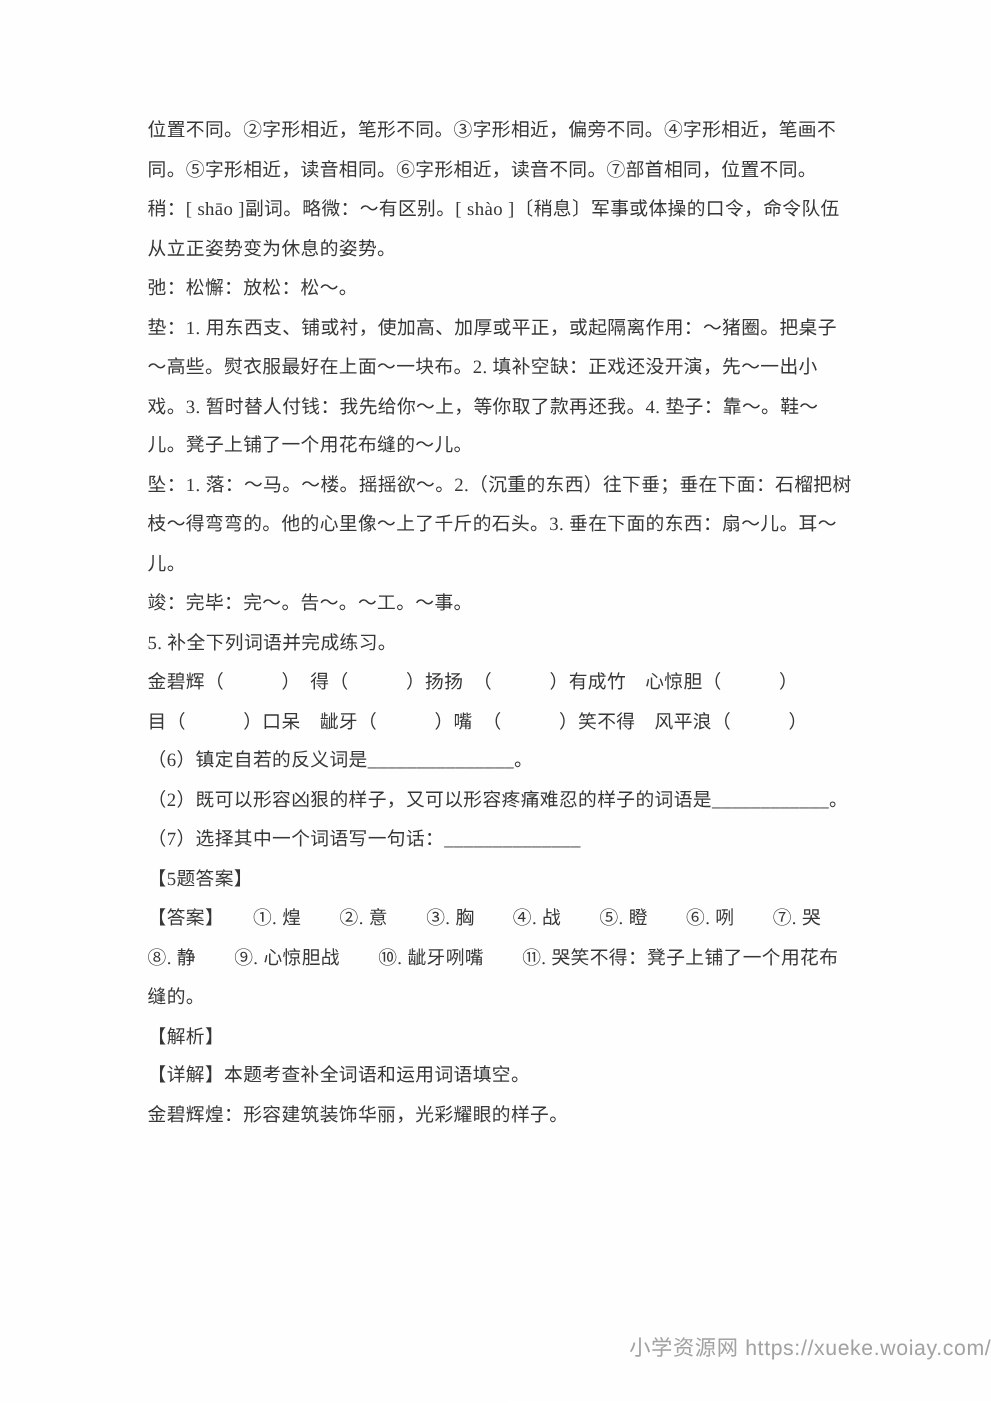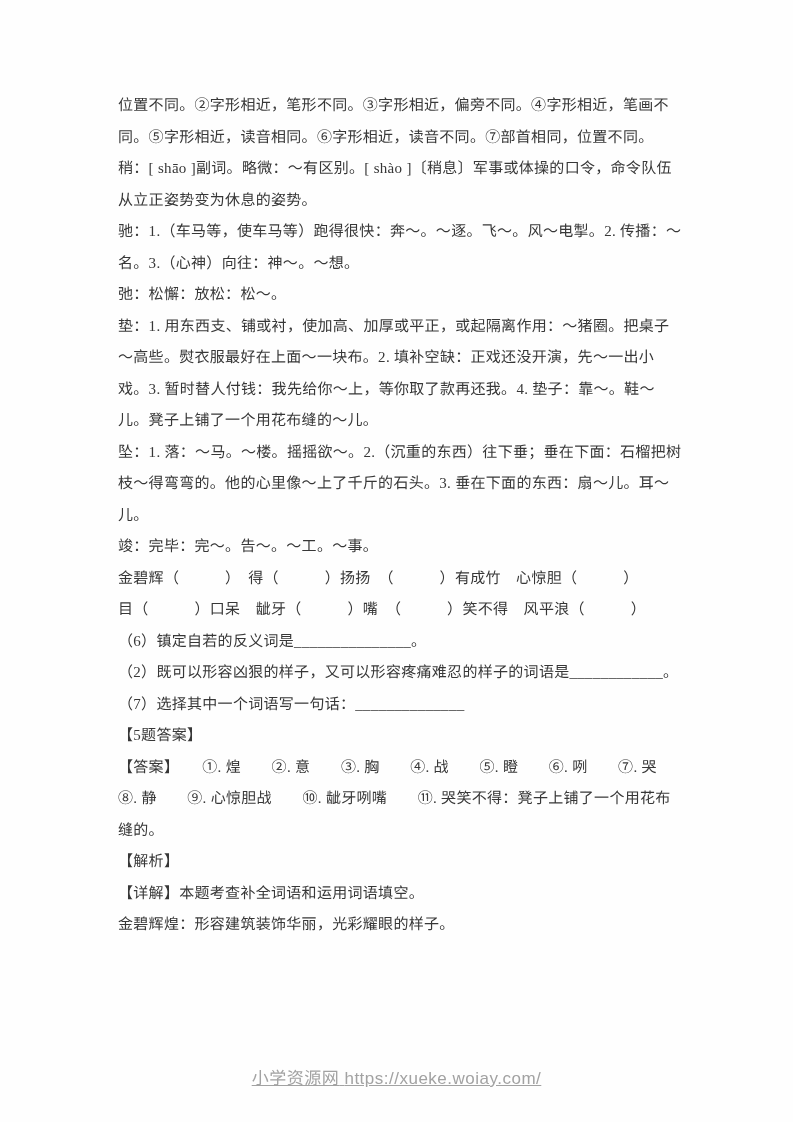--- a/index.html
+++ b/index.html
@@ -30,42 +30,41 @@
     margin: 0;
     padding: 0;
     white-space: pre-wrap;
     word-break: break-all;
   }
   .footer {
     position: absolute;
     left: 0;
     top: 1064px;
     width: 793px;
-    text-align: center;
+    text-align: right;
     font-family: "Liberation Sans", "DejaVu Sans", sans-serif;
     font-size: 17px;
     color: #a2a2a2;
     letter-spacing: 0.5px;
-    text-decoration: underline;
   }
   .footer span { white-space: pre; }
 </style>
 </head>
 <body>
 
 <div class="page">
 
   <div class="content">
     <p>位置不同。②字形相近，笔形不同。③字形相近，偏旁不同。④字形相近，笔画不同。⑤字形相近，读音相同。⑥字形相近，读音不同。⑦部首相同，位置不同。</p>
     <p>稍：[ shāo ]副词。略微：～有区别。[ shào ]〔稍息〕军事或体操的口令，命令队伍从立正姿势变为休息的姿势。</p>
-    <p>驰：1.（车马等，使车马等）跑得很快：奔～。～逐。飞～。风～电掣。2. 传播：～名。3.（心神）向往：神～。～想。</p>
     <p>弛：松懈：放松：松～。</p>
     <p>垫：1. 用东西支、铺或衬，使加高、加厚或平正，或起隔离作用：～猪圈。把桌子～高些。熨衣服最好在上面～一块布。2. 填补空缺：正戏还没开演，先～一出小戏。3. 暂时替人付钱：我先给你～上，等你取了款再还我。4. 垫子：靠～。鞋～儿。凳子上铺了一个用花布缝的～儿。</p>
     <p>坠：1. 落：～马。～楼。摇摇欲～。2.（沉重的东西）往下垂；垂在下面：石榴把树枝～得弯弯的。他的心里像～上了千斤的石头。3. 垂在下面的东西：扇～儿。耳～儿。</p>
     <p>竣：完毕：完～。告～。～工。～事。</p>
+    <p>5. 补全下列词语并完成练习。</p>
     <p>金碧辉（　　　）　得（　　　）扬扬　（　　　）有成竹　心惊胆（　　　）</p>
     <p>目（　　　）口呆　龇牙（　　　）嘴　（　　　）笑不得　风平浪（　　　）</p>
     <p>（6）镇定自若的反义词是_______________。</p>
     <p>（2）既可以形容凶狠的样子，又可以形容疼痛难忍的样子的词语是____________。</p>
     <p>（7）选择其中一个词语写一句话：______________</p>
     <p>【5题答案】</p>
     <p>【答案】　　①. 煌　　②. 意　　③. 胸　　④. 战　　⑤. 瞪　　⑥. 咧　　⑦. 哭　　⑧. 静　　⑨. 心惊胆战　　⑩. 龇牙咧嘴　　⑪. 哭笑不得：凳子上铺了一个用花布缝的。</p>
     <p>【解析】</p>
     <p>【详解】本题考查补全词语和运用词语填空。</p>
     <p>金碧辉煌：形容建筑装饰华丽，光彩耀眼的样子。</p>

